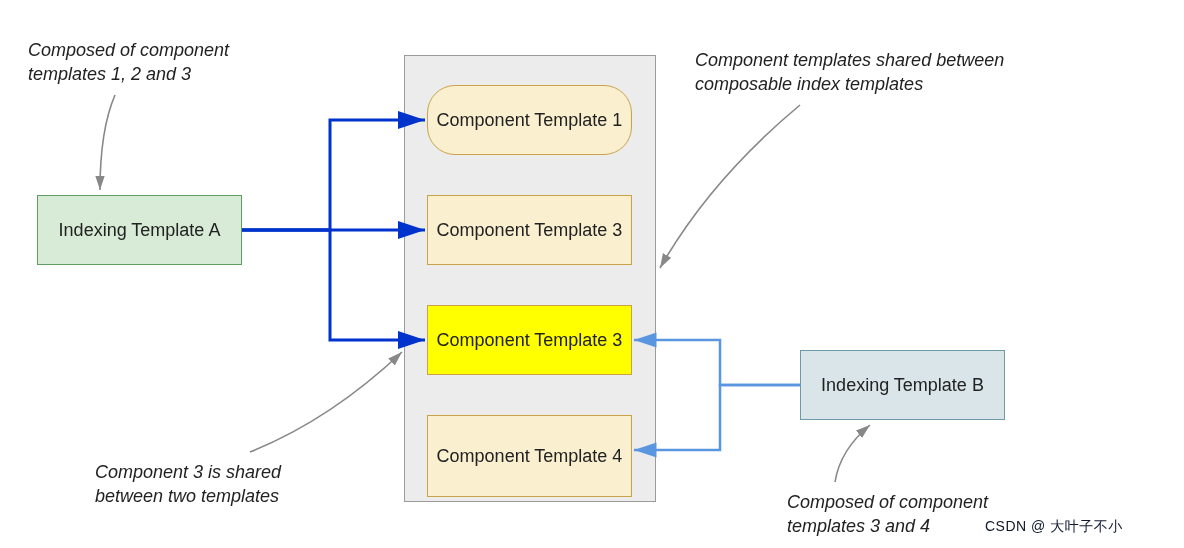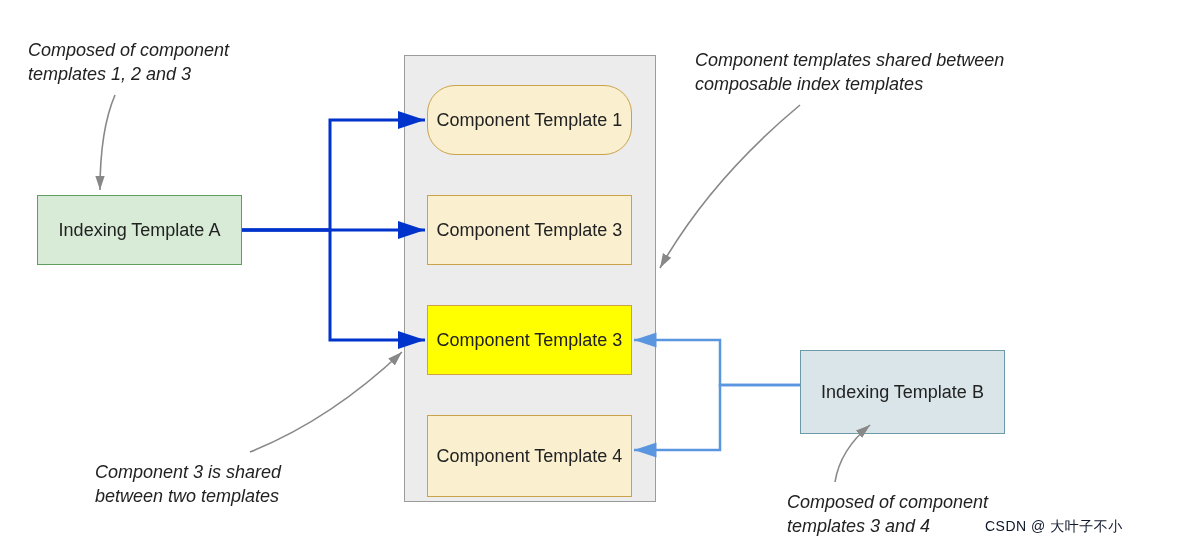--- a/index.html
+++ b/index.html
@@ -78,21 +78,21 @@
 </div>
 <div class="node comp-hl" style="left:427px; top:305px; width:205px; height:70px;">
   <span>Component
 Template 3</span>
 </div>
 <div class="node comp" style="left:427px; top:415px; width:205px; height:82px;">
   <span>Component
 Template 4</span>
 </div>
 
-<div class="node tmpl-b" style="left:800px; top:350px; width:205px; height:84px;">
+<div class="node tmpl-b" style="left:800px; top:350px; width:205px; height:70px;">
   <span>Indexing
 Template B</span>
 </div>
 
 <div class="label" style="left:28px; top:38px;">Composed of component
 templates 1, 2 and 3</div>
 
 <div class="label" style="left:695px; top:48px;">Component templates shared between
 composable index templates</div>
 

